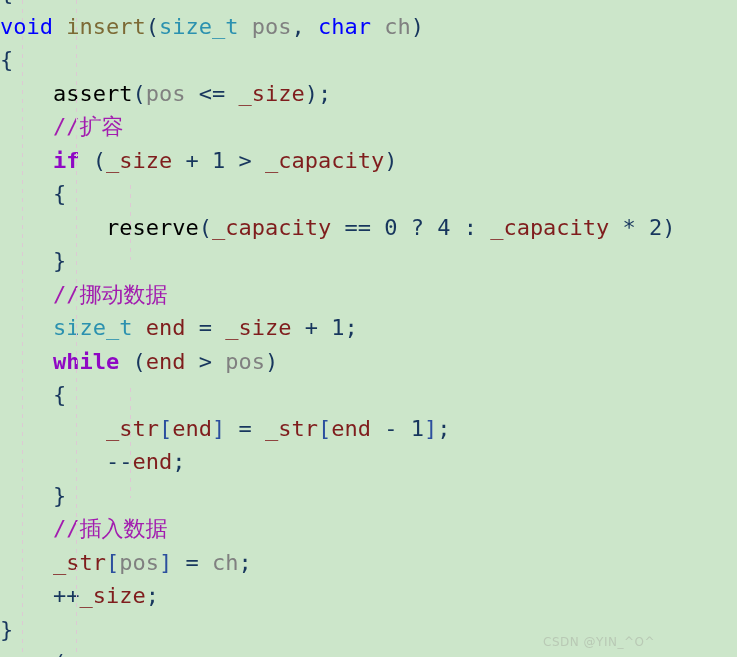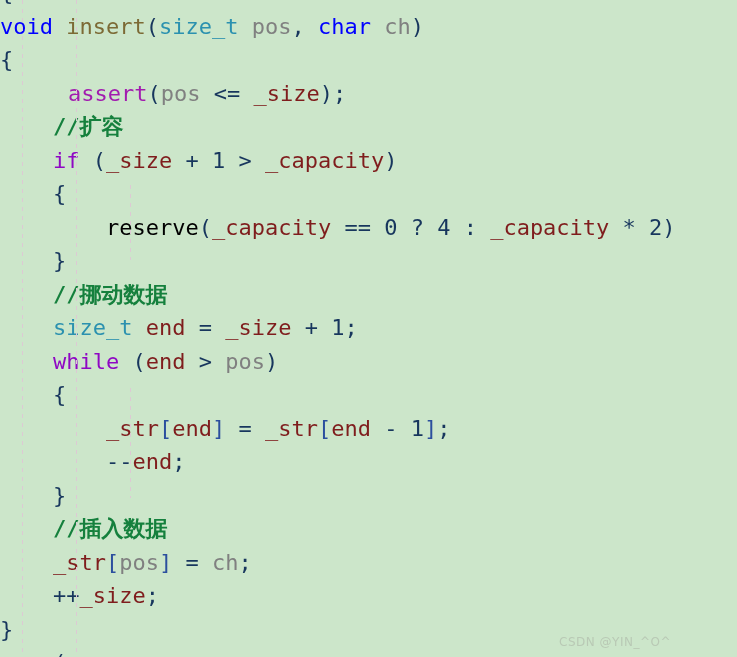--- a/index.html
+++ b/index.html
@@ -34,32 +34,32 @@
     height: 33.5px;
     white-space: pre;
     position: relative;
     z-index: 2;
   }
   
   #code.shifted { transform: translateY(-24px); }
 
   
   .kw      { color: #0000ff; }              
-  .ctrl    { color: #8f08c4; }              
-  .macro   { color: #a21caf; margin-left: 15px; }              
+  .ctrl    { color: #8f08c4; font-weight: bold; }              
+  .macro   { color: #000000; }              
   .type    { color: #2b91af; }              
   .fn      { color: #7c6a35; }              
   .call    { color: #000000; }              
   .param   { color: #808080; }              
   .ident   { color: #7f1d1d; }              
   .punct   { color: #17365d; }
   .paren   { color: #17365d; }
   .brk     { color: #2b4f9e; }              
   .num     { color: #17365d; }
-  .cmt     { color: #15803d; font-weight: bold; }              
+  .cmt     { color: #a21caf; }              
   .brace   { color: #17365d; }
   .op      { color: #17365d; }
 
   
   .guide {
     position: absolute;
     top: 0;
     width: 1px;
     height: 657px;
     z-index: 1;
@@ -67,21 +67,21 @@
       to bottom,
       #ddc9d4 0px, #ddc9d4 4px,
       rgba(0,0,0,0) 4px, rgba(0,0,0,0) 9px);
     background-size: 1px 9px;
     background-repeat: repeat-y;
   }
 
   
   #watermark {
     position: absolute;
-    right: 8px;
+    right: 24px;
     bottom: 8px;
     font-family: "DejaVu Sans", "Liberation Sans", sans-serif;
     font-size: 12px;
     color: #b9c9b5;
     letter-spacing: 0.5px;
     z-index: 5;
     user-select: none;
   }
 </style>
 </head>

